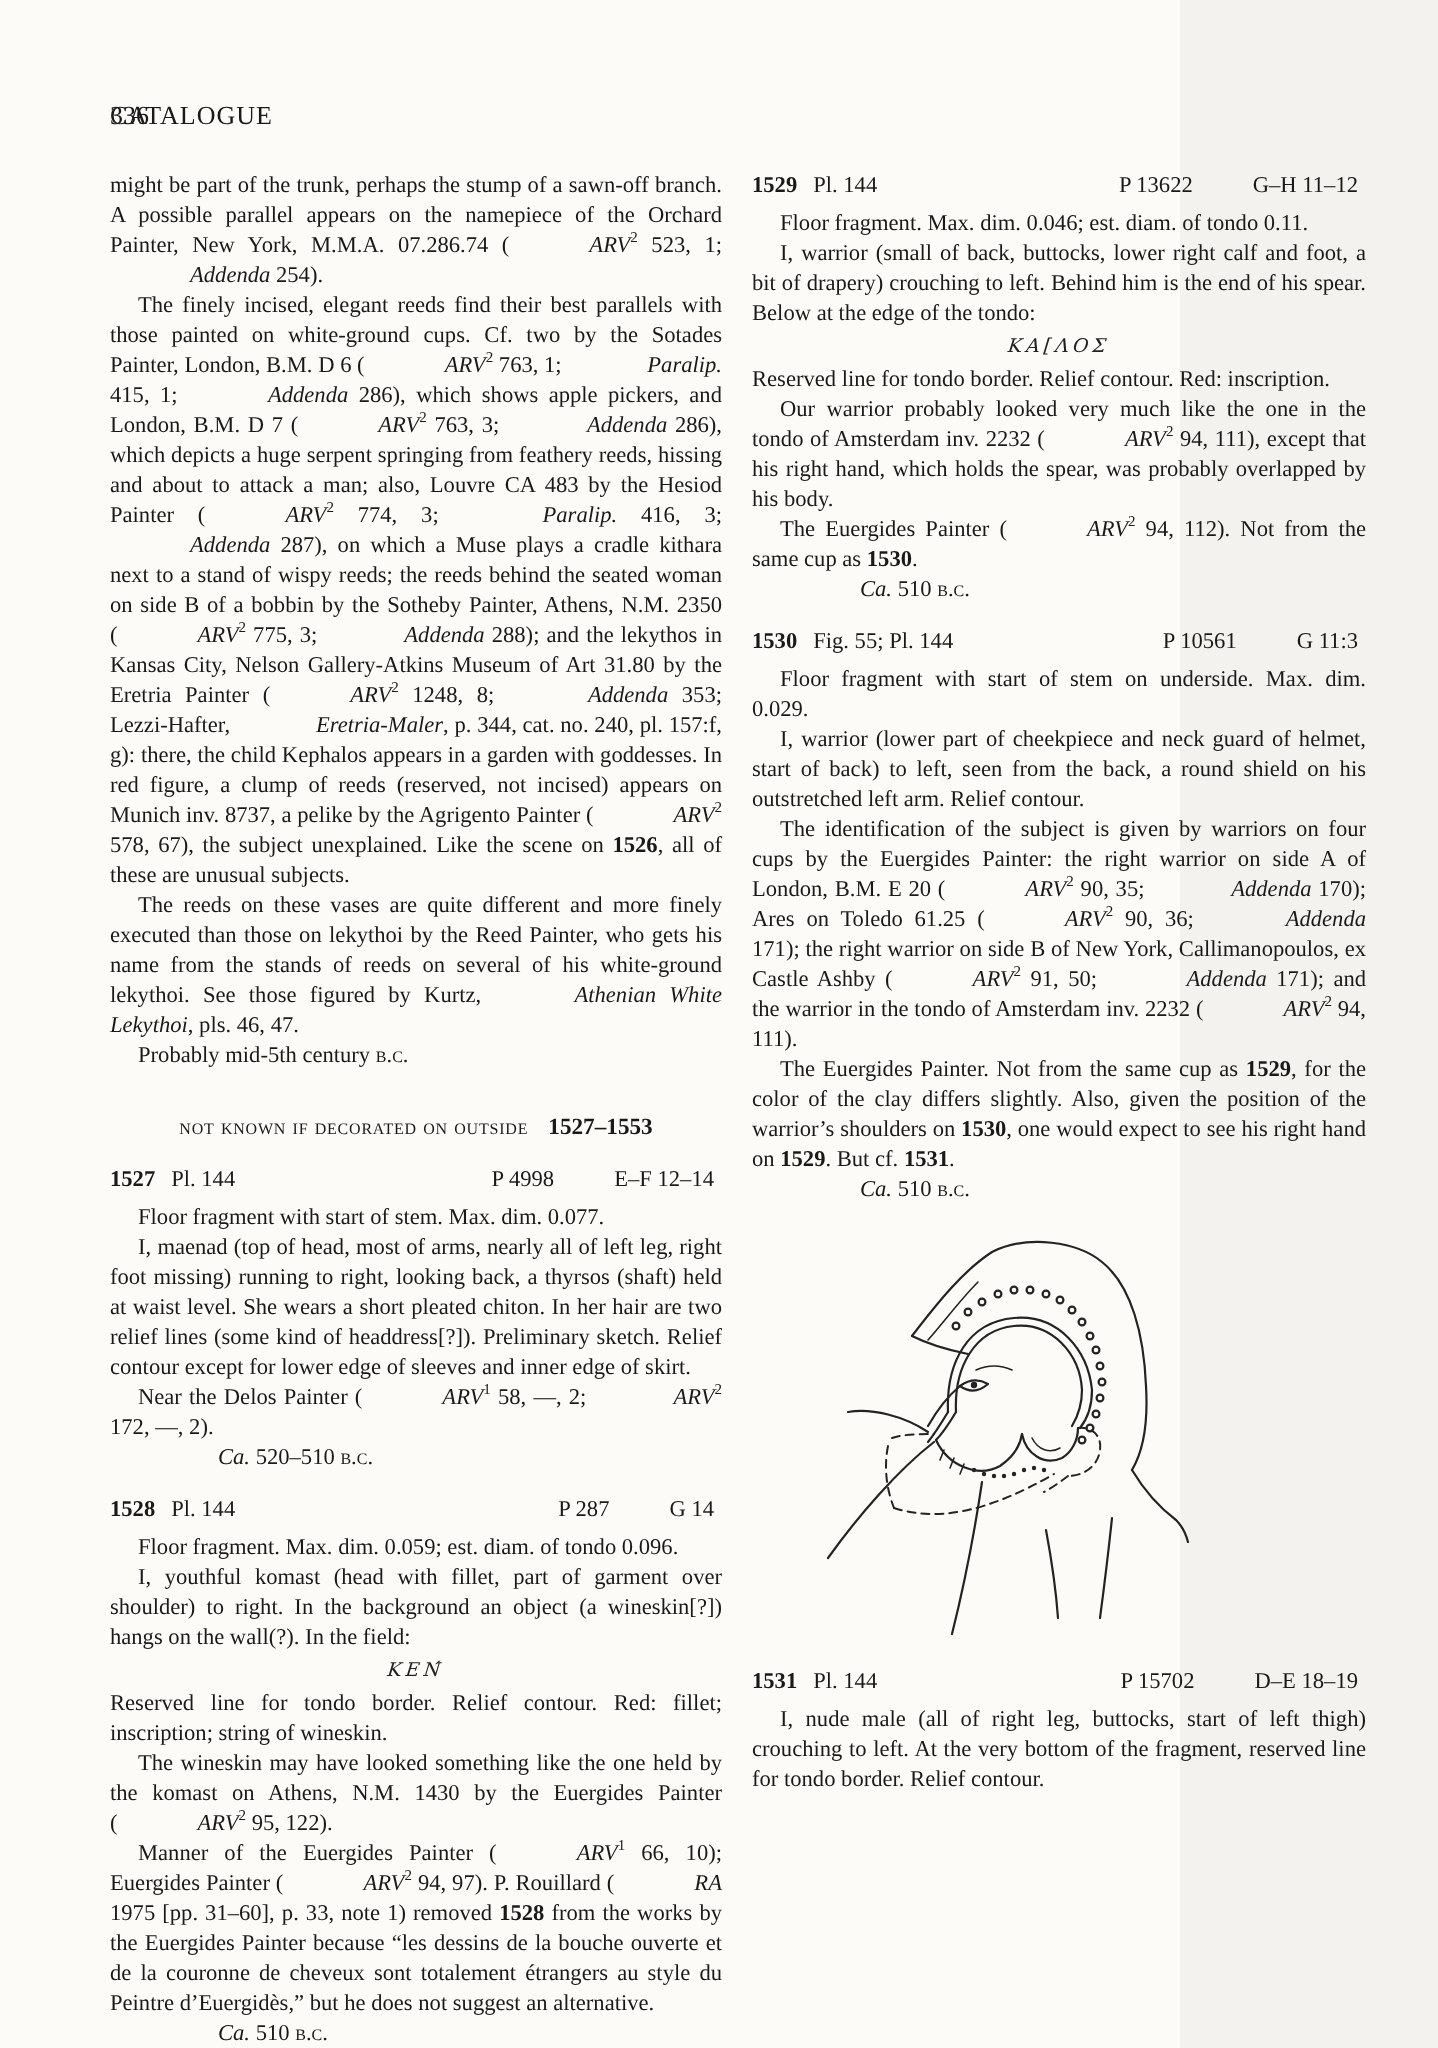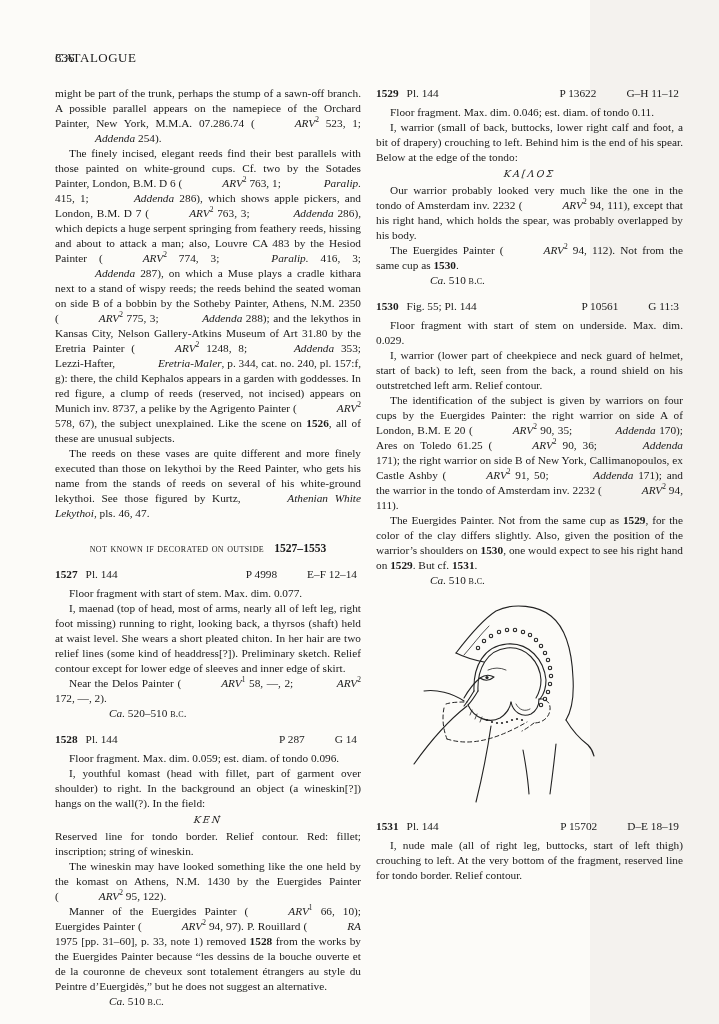--- a/index.html
+++ b/index.html
@@ -62,20 +62,21 @@
 
   <div class="running-head">
     <span class="page-num">336</span>
     <span class="head-title">CATALOGUE</span>
   </div>
 
   <div class="col col-left">
     <p class="noind">might be part of the trunk, perhaps the stump of a sawn-off branch. A possible parallel appears on the namepiece of the Orchard Painter, New York, M.M.A. 07.286.74 (<i>ARV</i><sup>2</sup> 523, 1; <i>Addenda</i> 254).</p>
     <p class="ind">The finely incised, elegant reeds find their best parallels with those painted on white-ground cups. Cf. two by the Sotades Painter, London, B.M. D 6 (<i>ARV</i><sup>2</sup> 763, 1; <i>Paralip.</i> 415, 1; <i>Addenda</i> 286), which shows apple pickers, and London, B.M. D 7 (<i>ARV</i><sup>2</sup> 763, 3; <i>Addenda</i> 286), which depicts a huge serpent springing from feathery reeds, hissing and about to attack a man; also, Louvre CA 483 by the Hesiod Painter (<i>ARV</i><sup>2</sup> 774, 3; <i>Paralip.</i> 416, 3; <i>Addenda</i> 287), on which a Muse plays a cradle kithara next to a stand of wispy reeds; the reeds behind the seated woman on side B of a bobbin by the Sotheby Painter, Athens, N.M. 2350 (<i>ARV</i><sup>2</sup> 775, 3; <i>Addenda</i> 288); and the lekythos in Kansas City, Nelson Gallery-Atkins Museum of Art 31.80 by the Eretria Painter (<i>ARV</i><sup>2</sup> 1248, 8; <i>Addenda</i> 353; Lezzi-Hafter, <i>Eretria-Maler</i>, p. 344, cat. no. 240, pl. 157:f, g): there, the child Kephalos appears in a garden with goddesses. In red figure, a clump of reeds (reserved, not incised) appears on Munich inv. 8737, a pelike by the Agrigento Painter (<i>ARV</i><sup>2</sup> 578, 67), the subject unexplained. Like the scene on <b>1526</b>, all of these are unusual subjects.</p>
     <p class="ind">The reeds on these vases are quite different and more finely executed than those on lekythoi by the Reed Painter, who gets his name from the stands of reeds on several of his white-ground lekythoi. See those figured by Kurtz, <i>Athenian White Lekythoi</i>, pls. 46, 47.</p>
+    <p class="ind">Probably mid-5th century <span class="sc">b.c.</span></p>
 
     <div class="section-head"><span>not known if decorated on outside</span><b>1527–1553</b></div>
 
     <div class="entry">
       <div class="entry-head">
         <span class="eh-left"><span class="eh-num">1527</span><span>Pl. 144</span></span>
         <span class="eh-p">P 4998</span>
         <span class="eh-grid">E–F 12–14</span>
       </div>
       <p class="ind">Floor fragment with start of stem. Max. dim. 0.077.</p>
@@ -104,20 +105,21 @@
 
     <div class="entry" style="margin-top:0">
       <div class="entry-head">
         <span class="eh-left"><span class="eh-num">1529</span><span>Pl. 144</span></span>
         <span class="eh-p">P 13622</span>
         <span class="eh-grid">G–H 11–12</span>
       </div>
       <p class="ind">Floor fragment. Max. dim. 0.046; est. diam. of tondo 0.11.</p>
       <p class="ind">I, warrior (small of back, buttocks, lower right calf and foot, a bit of drapery) crouching to left. Behind him is the end of his spear. Below at the edge of the tondo:</p>
       <div class="inscription">ΚΑ[ΛΟΣ</div>
+      <p class="noind">Reserved line for tondo border. Relief contour. Red: inscription.</p>
       <p class="ind">Our warrior probably looked very much like the one in the tondo of Amsterdam inv. 2232 (<i>ARV</i><sup>2</sup> 94, 111), except that his right hand, which holds the spear, was probably overlapped by his body.</p>
       <p class="ind">The Euergides Painter (<i>ARV</i><sup>2</sup> 94, 112). Not from the same cup as <b>1530</b>.</p>
       <p class="ind"><i>Ca.</i> 510 <span class="sc">b.c.</span></p>
     </div>
 
     <div class="entry">
       <div class="entry-head">
         <span class="eh-left"><span class="eh-num">1530</span><span>Fig. 55; Pl. 144</span></span>
         <span class="eh-p">P 10561</span>
         <span class="eh-grid">G 11:3</span>

